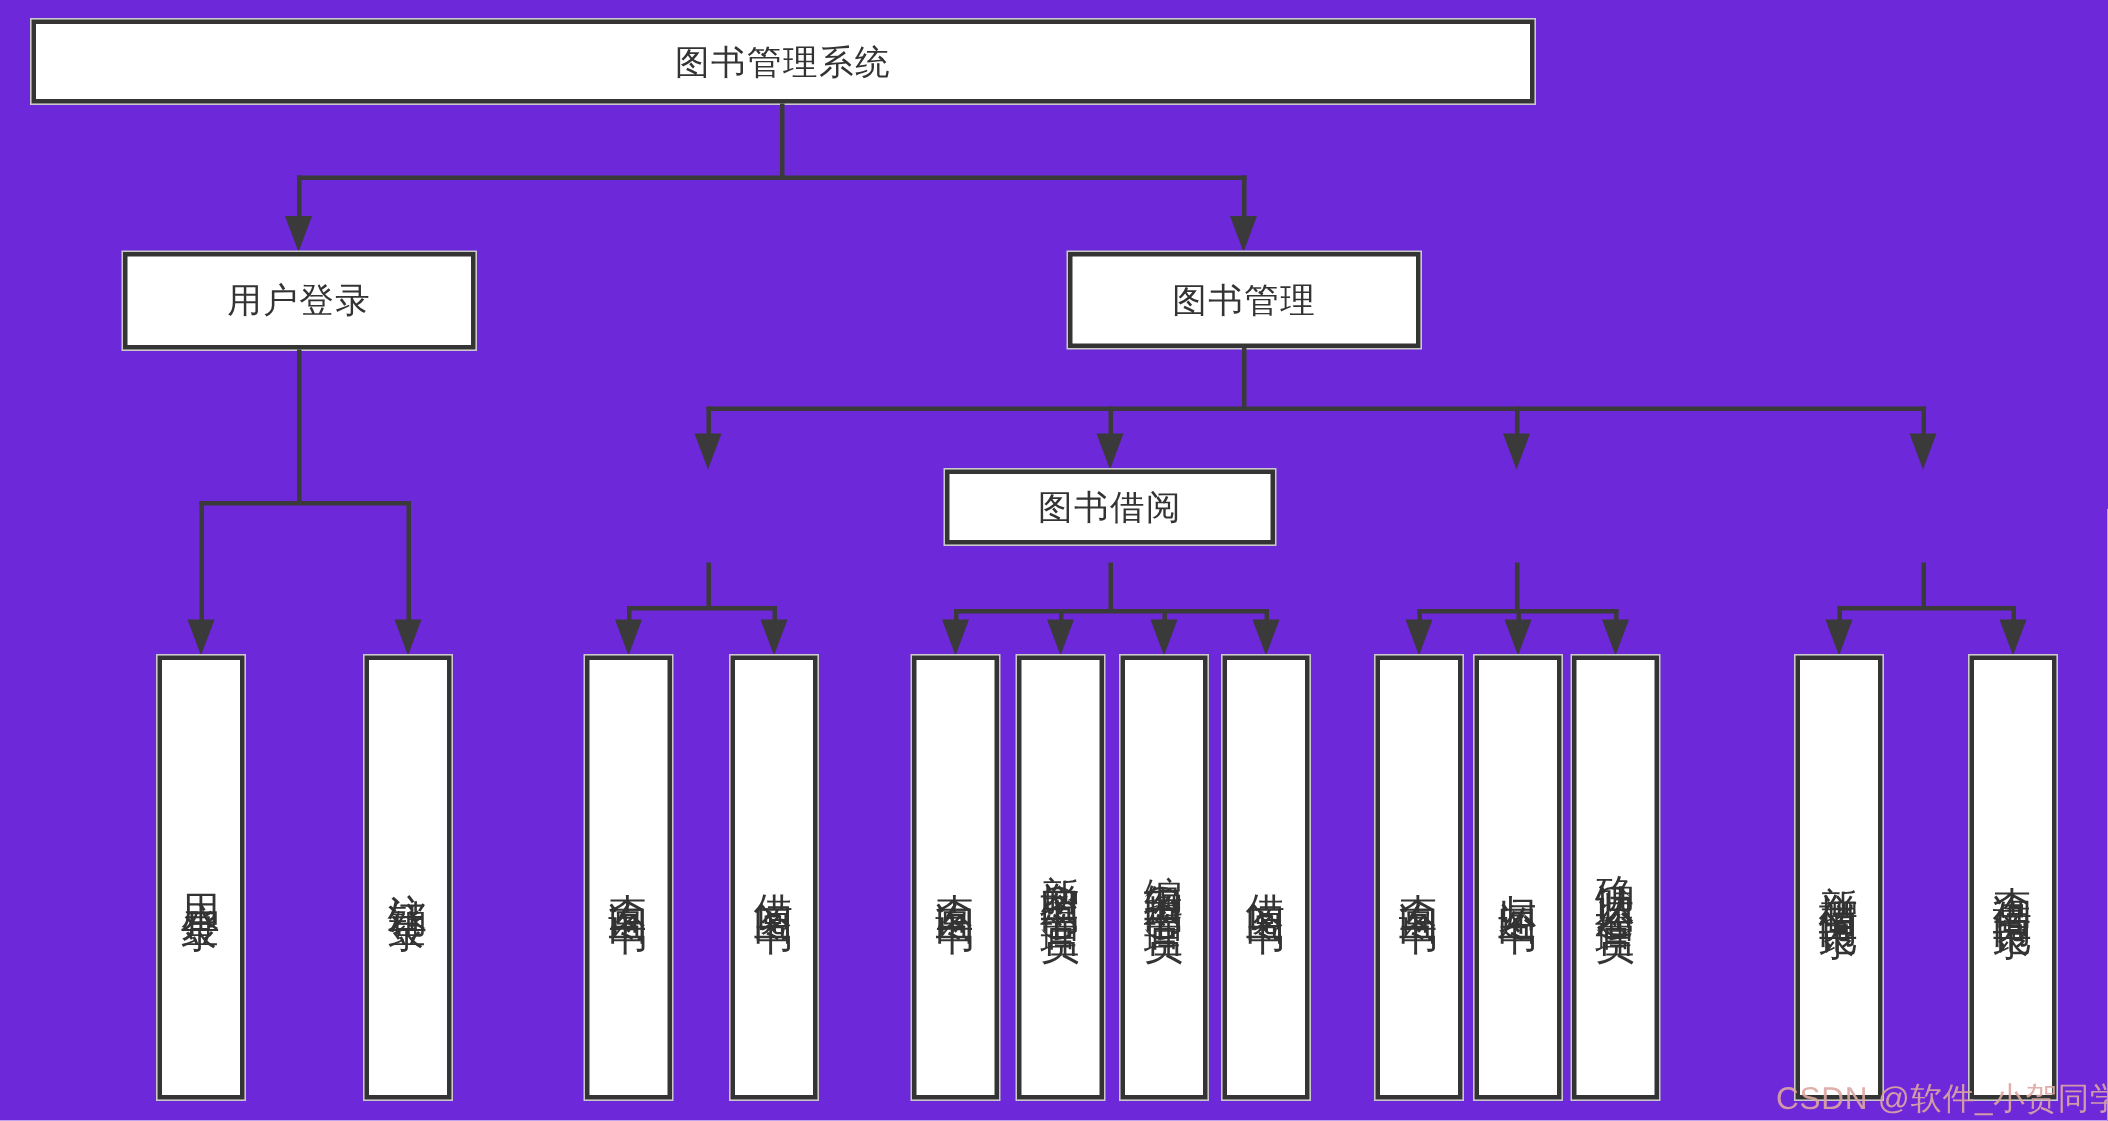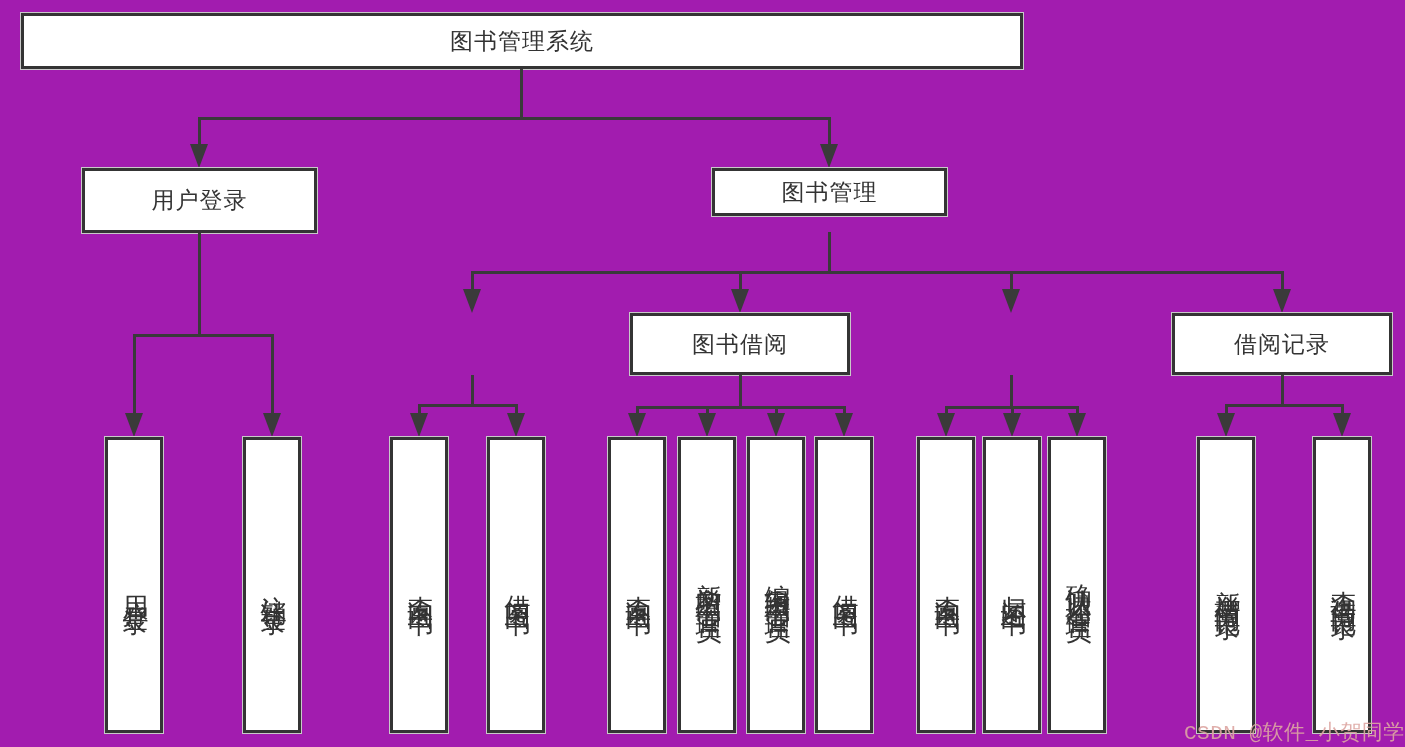--- a/index.html
+++ b/index.html
@@ -1,20 +1,20 @@
 <!DOCTYPE html>
 <html><head>
 <meta charset="utf-8">
 <style>
   html,body { margin:0; padding:0; background:#ffffff; }
   .canvas {
     position:relative;
     width:1405px; height:747px;
-    background:#a21caf;
-    font-family:Liberation Mono, monospace;
+    background:#6d28d9;
+    font-family:Liberation Sans, sans-serif;
     overflow:hidden;
   }
   
   .hbox {
     position:absolute;
     box-sizing:border-box;
     border:3px solid #343434;
     background:#ffffff;
     display:flex; align-items:center; justify-content:center;
     font-size:23px; color:#333333;
@@ -72,21 +72,21 @@
   <div class="lv" style="left:520px; top:69px;  height:50px;"></div>
   <div class="lh" style="left:198px; top:117px; width:633px;"></div>
   <div class="lv" style="left:198px; top:117px; height:30px;"></div>
   <div class="ar" style="left:190px; top:144px;"></div>
   <div class="lv" style="left:828px; top:117px; height:30px;"></div>
   <div class="ar" style="left:820px; top:144px;"></div>
 
   <div class="hbox" style="left:82px; top:168px; width:235px; height:65px;">
     <span>用户登录</span>
   </div>
-  <div class="hbox" style="left:712px; top:168px; width:235px; height:48px;">
+  <div class="hbox" style="left:712px; top:168px; width:235px; height:64px;">
     <span>图书管理</span>
   </div>
 
   <div class="lv" style="left:198px; top:233px; height:103px;"></div>
   <div class="lh" style="left:133px; top:334px; width:140px;"></div>
   <div class="lv" style="left:133px; top:334px; height:82px;"></div>
   <div class="ar" style="left:125px; top:413px;"></div>
   <div class="lv" style="left:271px; top:334px; height:82px;"></div>
   <div class="ar" style="left:263px; top:413px;"></div>
 
@@ -94,25 +94,22 @@
   <div class="lh" style="left:471px;  top:271px; width:813px;"></div>
   <div class="lv" style="left:471px;  top:271px; height:22px;"></div>
   <div class="ar" style="left:463px;  top:289px;"></div>
   <div class="lv" style="left:739px;  top:271px; height:22px;"></div>
   <div class="ar" style="left:731px;  top:289px;"></div>
   <div class="lv" style="left:1010px; top:271px; height:22px;"></div>
   <div class="ar" style="left:1002px; top:289px;"></div>
   <div class="lv" style="left:1281px; top:271px; height:22px;"></div>
   <div class="ar" style="left:1273px; top:289px;"></div>
 
-  <div class="hbox" style="left:630px; top:313px; width:220px; height:62px;">
+  <div class="hbox" style="left:630px; top:313px; width:220px; height:50px;">
     <span>图书借阅</span>
-  </div>
-  <div class="hbox" style="left:1172px; top:313px; width:220px; height:62px;">
-    <span>借阅记录</span>
   </div>
 
   <div class="lv" style="left:471px; top:375px; height:31px;"></div>
   <div class="lh" style="left:418px; top:404px; width:100px;"></div>
   <div class="lv" style="left:418px; top:404px; height:12px;"></div>
   <div class="ar" style="left:410px; top:413px;"></div>
   <div class="lv" style="left:515px; top:404px; height:12px;"></div>
   <div class="ar" style="left:507px; top:413px;"></div>
 
   <div class="lv" style="left:739px; top:375px; height:33px;"></div>

